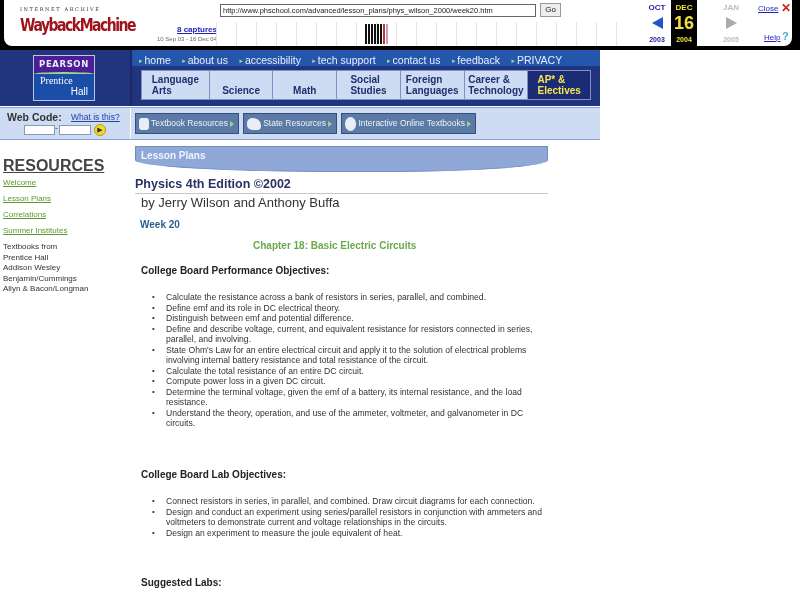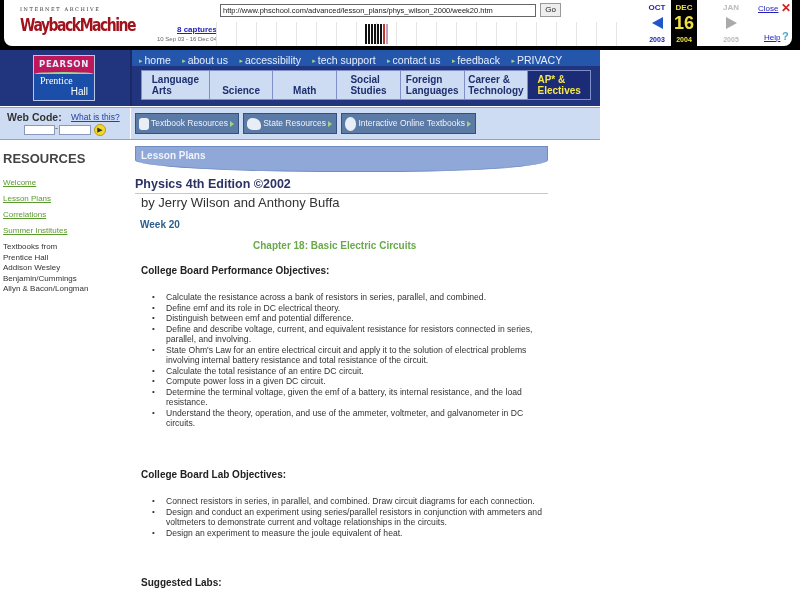--- a/index.html
+++ b/index.html
@@ -31,21 +31,21 @@
   .tri-left { width: 0; height: 0; border-top: 6px solid transparent; border-bottom: 6px solid transparent; border-right: 11px solid #2255cc; margin: 5px auto 0 auto; }
   .tri-right { width: 0; height: 0; border-top: 6px solid transparent; border-bottom: 6px solid transparent; border-left: 11px solid #aaa; margin: 5px auto 0 auto; }
   #wb-close { position: absolute; left: 754px; top: 4px; font-size: 8px; color: #2222bb; text-decoration: underline; }
   #wb-close-x { position: absolute; left: 777px; top: 1px; font-size: 12px; font-weight: bold; color: #d31f1f; }
   #wb-help { position: absolute; left: 760px; top: 33px; font-size: 8px; color: #2222bb; text-decoration: underline; }
   #wb-help-q { position: absolute; left: 778px; top: 30px; font-size: 11px; font-weight: bold; color: #44aacc; }
 
   
   #ph-head { position: absolute; left: 0; top: 50px; width: 600px; height: 56px; background: #21347e; }
   #ph-logo { position: absolute; left: 33px; top: 5px; width: 62px; height: 46px; border: 1px solid #b9c6e8; background: #1a4ea8; }
-  #ph-logo .pearson { position: absolute; top: 0; left: 0; width: 100%; height: 17px; background: #be185d; color: #e8ecf8; font-size: 8.5px; font-weight: bold; text-align: center; line-height: 17px; letter-spacing: 0.6px; font-family: "DejaVu Sans", sans-serif; }
+  #ph-logo .pearson { position: absolute; top: 0; left: 0; width: 100%; height: 17px; background: #4c1d95; color: #e8ecf8; font-size: 8.5px; font-weight: bold; text-align: center; line-height: 17px; letter-spacing: 0.6px; font-family: "DejaVu Sans", sans-serif; }
   #ph-logo .swoosh { position: absolute; top: 16px; left: 0; width: 100%; height: 4px; border-top: 2px solid #9fd58a; border-radius: 50% 50% 0 0; }
   #ph-logo .pr { position: absolute; top: 20px; left: 6px; color: #fff; font-family: "Liberation Serif", serif; font-size: 10px; line-height: 10px; }
   #ph-logo .ha { position: absolute; top: 31px; right: 6px; color: #fff; font-family: Liberation Sans, sans-serif; font-size: 10px; line-height: 10px; }
   #ph-divider { position: absolute; left: 130px; top: 0; width: 2px; height: 56px; background: #1b2a66; }
   #ph-links-wrap { position: absolute; left: 132px; top: 50px; width: 468px; height: 16px; background: #2456ac; }
   #ph-links-wrap .lnk { display: inline-block; color: #e8eefc; font-size: 10.5px; line-height: 16px; margin-left: 7px; }
   #ph-links-wrap .lnk::before { content: "▸ "; font-size: 7px; color: #9fd58a; vertical-align: 1px; }
   #ph-tabs { position: absolute; left: 141px; top: 70px; width: 450px; height: 30px; display: flex; border: 1px solid #7f8fc8; background: #7f8fc8; gap: 1px; }
   #ph-tabs .tab { background: #cddcf3; color: #1d2f6e; font-size: 10px; font-weight: bold; line-height: 11px; display: flex; align-items: flex-end; padding: 0 0 3px 0; justify-content: center; text-align: left; }
   #ph-tabs .tab span { display: block; }
@@ -63,21 +63,21 @@
   #rb-btns { position: absolute; left: 135px; top: 5px; display: flex; gap: 4px; }
   .rbtn { height: 21px; background: #5c7aa6; border: 1px solid #34507e; color: #eef3fb; font-size: 8.5px; line-height: 19px; padding: 0 4px 0 3px; display: flex; align-items: center; white-space: nowrap; }
   .rbtn .ic { width: 18px; height: 12px; margin-right: 2px; background: #e9eef6; border-radius: 3px; }
   .rbtn .arr { width: 0; height: 0; border-top: 3px solid transparent; border-bottom: 3px solid transparent; border-left: 4px solid #9fd58a; margin-left: 2px; }
   .rbtn .ic.map { border-radius: 40% 60% 30% 40%; }
   .rbtn .ic.books { width: 16px; height: 16px; border-radius: 2px; }
   .rbtn .ic.mouse { width: 14px; height: 14px; border-radius: 50%; }
 
   
   #left { position: absolute; left: 0; top: 148px; width: 130px; }
-  #res-title { position: absolute; left: 3px; top: 3px; font-size: 13px; font-weight: bold; color: #444; }
+  #res-title { position: absolute; left: 3px; top: 9px; font-size: 16px; font-weight: bold; color: #444; text-decoration: underline; }
   .res-link { position: absolute; left: 3px; font-size: 8px; color: #5b9a2e; text-decoration: underline; }
   #res-static { position: absolute; left: 3px; top: 94px; font-size: 8px; color: #333; line-height: 10.5px; }
 
   
   #lp-banner { position: absolute; left: 135px; top: 146px; width: 413px; height: 26px; background: #8fa8d8; border: 1px solid #6f8cc3; border-radius: 0 0 40% 50% / 0 0 12px 12px; }
   #lp-banner span { position: absolute; left: 5px; top: 3px; color: #f0f4fc; font-size: 10px; font-weight: bold; }
   #title { position: absolute; left: 135px; top: 177px; font-size: 12.5px; font-weight: bold; color: #2b3264; }
   #title-rule { position: absolute; left: 135px; top: 193px; width: 413px; height: 1px; background: #c8c8c8; }
   #authors { position: absolute; left: 141px; top: 195px; font-size: 13px; color: #333; }
   #week { position: absolute; left: 140px; top: 219px; font-size: 10px; font-weight: bold; color: #2a5e8e; }

